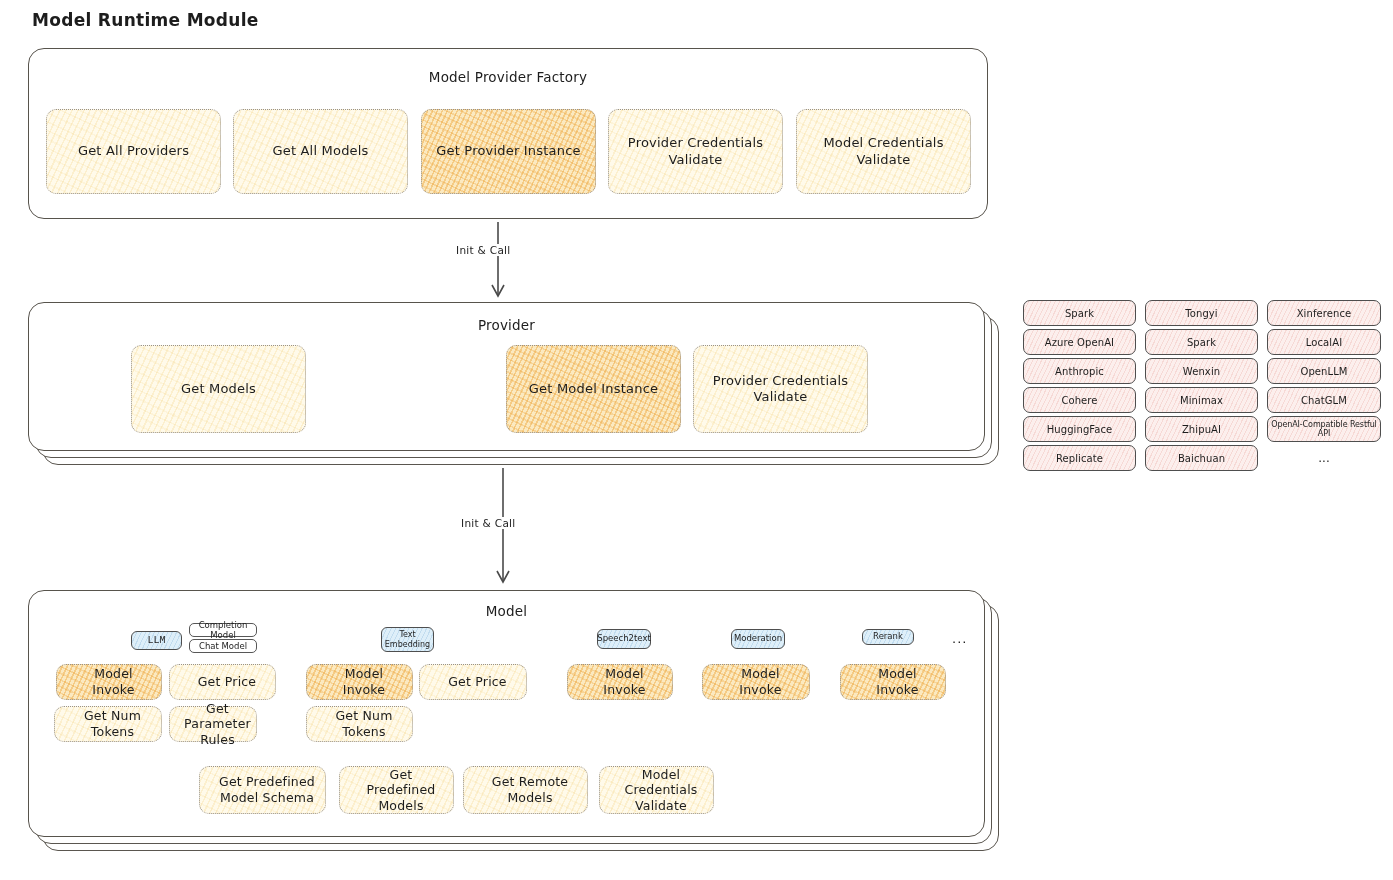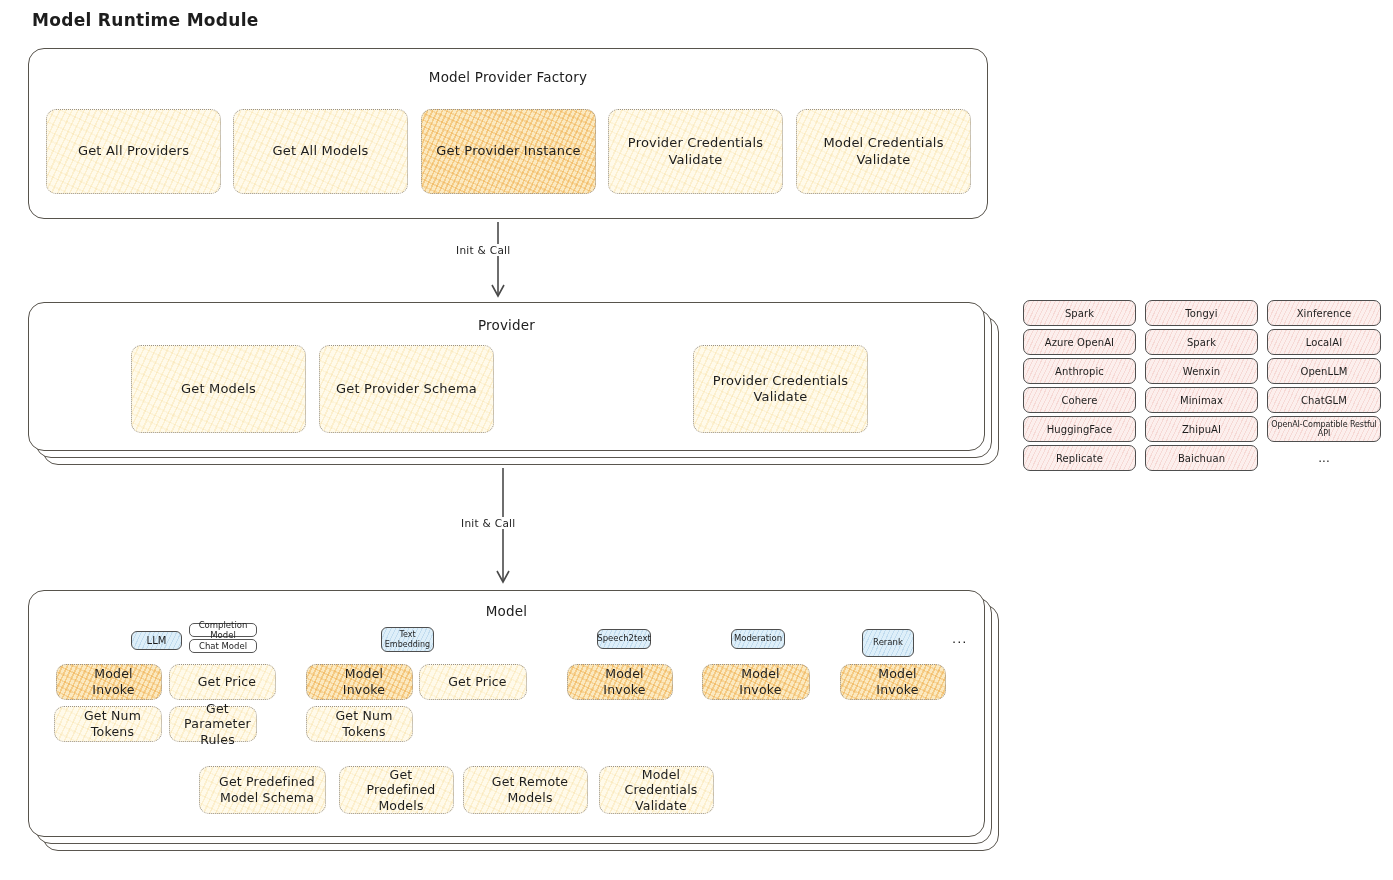--- a/index.html
+++ b/index.html
@@ -92,21 +92,21 @@
     <polyline points="2,63 8,74 14,63" fill="none" stroke="#4a4a4a" stroke-width="1.6"></polyline>
   </svg>
   <div class="arrow-label" style="left:456px; top:244px;">Init &amp; Call</div>
 
   <div class="stack" style="left:28px; top:302px; width:957px; height:149px;">
     <div class="stack-layer l2"></div>
     <div class="stack-layer l1"></div>
     <div class="stack-main">
       <div class="box-title" style="top:14px;">Provider</div>
       <div class="fn-box" style="left:102px; top:42px; width:175px; height:88px;">Get Models</div>
-      <div class="fn-box" style="left:290px; top:42px; width:175px; height:88px;">Get Provider Schema</div>
+      <div class="fn-box highlight" style="left:477px; top:42px; width:175px; height:88px;">Get Model Instance</div>
       <div class="fn-box" style="left:664px; top:42px; width:175px; height:88px;">Provider Credentials Validate</div>
     </div>
   </div>
 
   <div class="chip-grid">
     <div class="chip">Spark</div>
     <div class="chip">Tongyi</div>
     <div class="chip">Xinference</div>
     <div class="chip">Azure OpenAI</div>
     <div class="chip">Spark</div>
@@ -130,27 +130,27 @@
     <polyline points="2,103 8,114 14,103" fill="none" stroke="#4a4a4a" stroke-width="1.6"></polyline>
   </svg>
   <div class="arrow-label" style="left:461px; top:517px;">Init &amp; Call</div>
 
   <div class="stack" style="left:28px; top:590px; width:957px; height:247px;">
     <div class="stack-layer l2"></div>
     <div class="stack-layer l1"></div>
     <div class="stack-main">
       <div class="box-title" style="top:12px;">Model</div>
 
-      <div class="tag-blue big" style="left:102px; top:40px; width:51px; height:19px;">LLM</div>
+      <div class="tag-blue big" style="left:102px; top:40px; width:51px; height:19px;font-family:Liberation Mono, monospace;">LLM</div>
       <div class="tag-white" style="left:160px; top:32px; width:68px; height:14px;">Completion Model</div>
       <div class="tag-white" style="left:160px; top:48px; width:68px; height:14px;">Chat Model</div>
       <div class="tag-blue" style="left:352px; top:36px; width:53px; height:25px; font-size:8px;">Text Embedding</div>
       <div class="tag-blue" style="left:568px; top:38px; width:54px; height:20px;">Speech2text</div>
       <div class="tag-blue" style="left:702px; top:38px; width:54px; height:20px;">Moderation</div>
-      <div class="tag-blue" style="left:833px; top:38px; width:52px; height:28px;">Rerank</div>
+      <div class="tag-blue" style="left:833px; top:38px; width:52px; height:16px;">Rerank</div>
       <div class="ellipsis" style="left:923px; top:40px;">...</div>
 
       <div class="fn-box small-text highlight" style="left:27px;  top:73px; width:106px; height:36px;">Model Invoke</div>
       <div class="fn-box small-text" style="left:140px; top:73px; width:107px; height:36px;">Get Price</div>
       <div class="fn-box small-text" style="left:25px;  top:115px; width:108px; height:36px;">Get Num Tokens</div>
       <div class="fn-box small-text" style="left:140px; top:115px; width:88px; height:36px;">Get Parameter Rules</div>
 
       <div class="fn-box small-text highlight" style="left:277px; top:73px; width:107px; height:36px;">Model Invoke</div>
       <div class="fn-box small-text" style="left:390px; top:73px; width:108px; height:36px;">Get Price</div>
       <div class="fn-box small-text" style="left:277px; top:115px; width:107px; height:36px;">Get Num Tokens</div>

